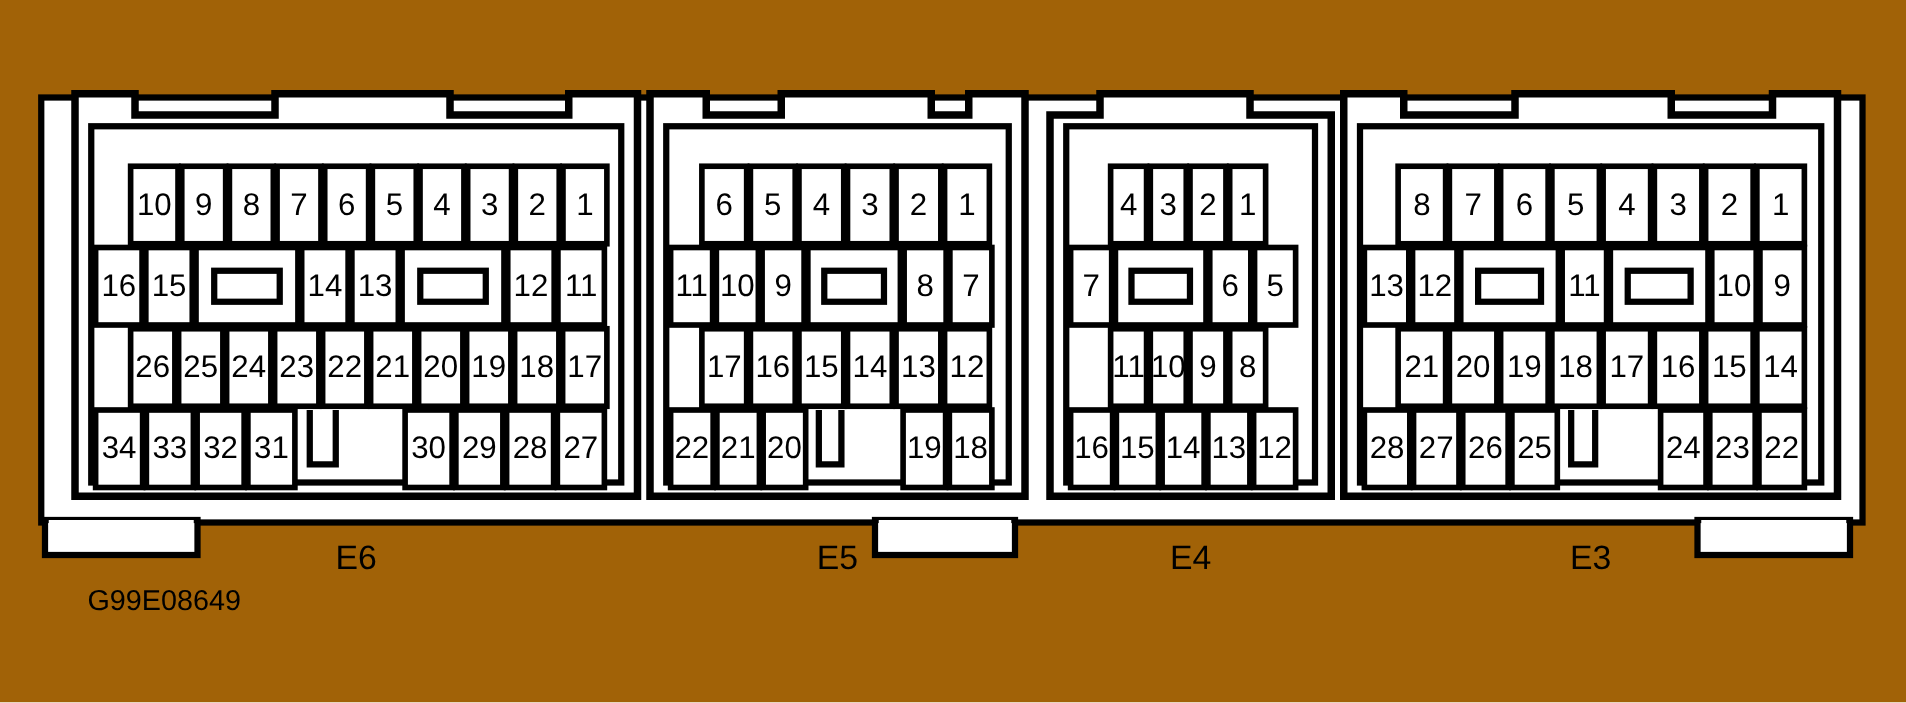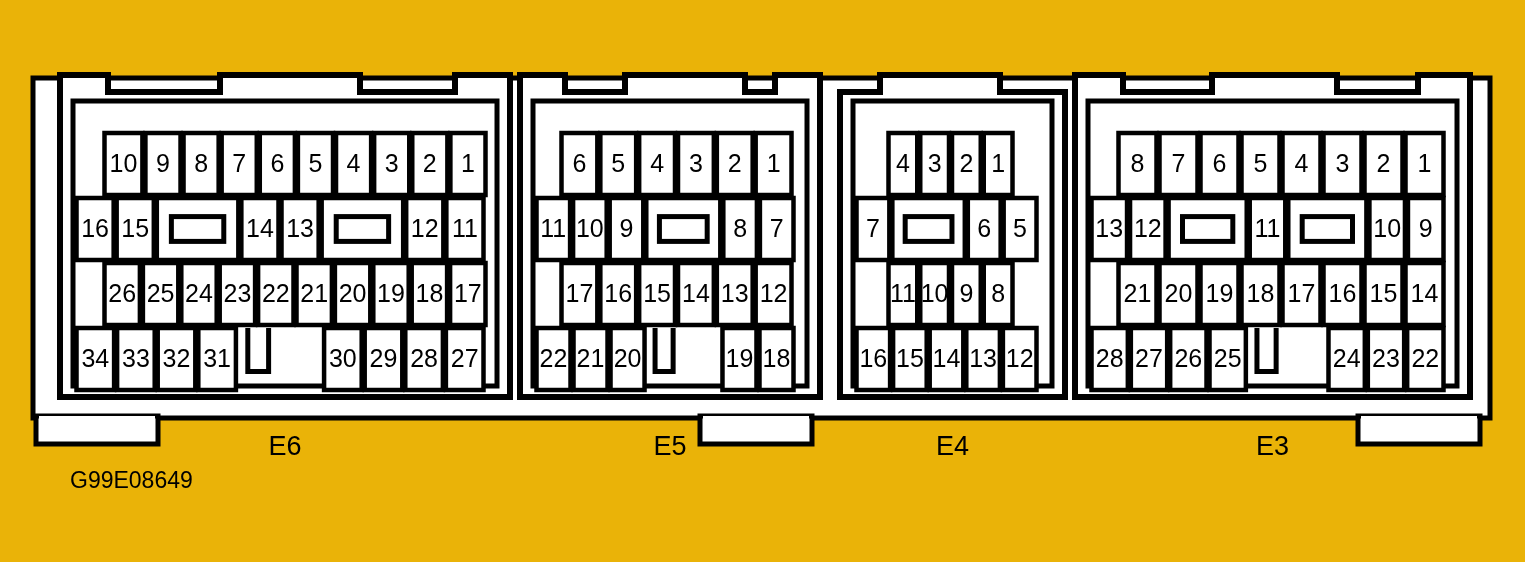--- a/index.html
+++ b/index.html
@@ -1,18 +1,18 @@
 <!DOCTYPE html>
 <html><head>
 <meta charset="utf-8">
 <style>
   html,body{margin:0;padding:0;background:#ffffff;}
   body{width:1525px;height:562px;overflow:hidden;
        font-family:"Liberation Sans","DejaVu Sans",sans-serif;}
-  #stage{position:relative;width:1525px;height:562px;background:#eab308;}
+  #stage{position:relative;width:1525px;height:562px;background:#a16207;}
   svg{display:block;}
   .pinnum{font-family:"Liberation Sans","DejaVu Sans",sans-serif;
           font-size:25px;fill:#000;text-anchor:middle;dominant-baseline:middle;}
   .connlabel{font-family:"Liberation Sans","DejaVu Sans",sans-serif;
           font-size:27px;fill:#000;text-anchor:middle;}
   .codelabel{font-family:"Liberation Sans","DejaVu Sans",sans-serif;
           font-size:23px;fill:#000;text-anchor:start;}
 </style>
 </head>
 <body>

